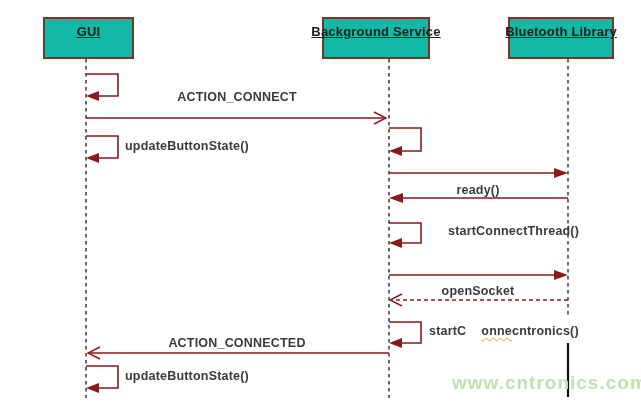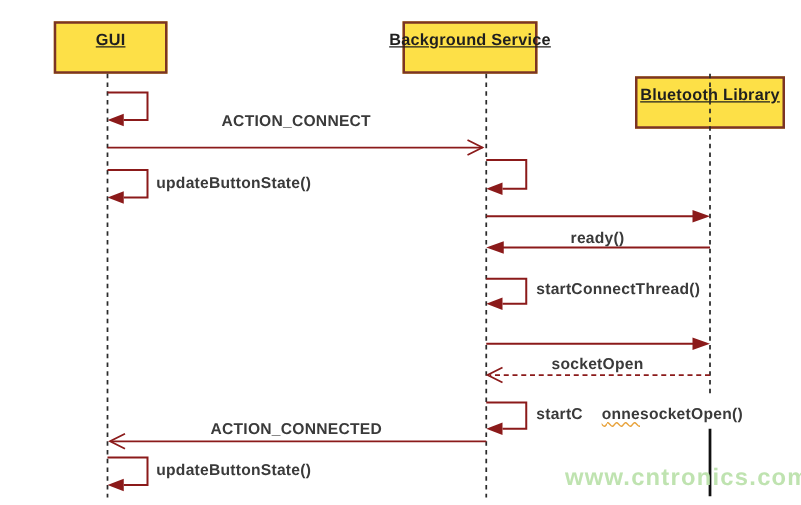--- a/index.html
+++ b/index.html
@@ -2,21 +2,21 @@
 <html><head>
 <meta charset="utf-8">
 <style>
   html,body{margin:0;padding:0;background:#fff;}
   .canvas{
     position:relative;width:641px;height:404px;background:#ffffff;
     font-family:"Liberation Sans","DejaVu Sans",sans-serif;overflow:hidden;
   }
   .actor{
     position:absolute;top:17px;height:42px;box-sizing:border-box;
-    background:#fde047;border:2px solid #7B3425;
+    background:#14b8a6;border:2px solid #7B3425;
     display:flex;justify-content:center;align-items:flex-start;padding-top:5px;
   }
   .actor .alabel{
     font-size:13px;font-weight:700;color:#1f1f1f;
     text-decoration:underline;letter-spacing:0.2px;white-space:nowrap;
   }
   .svg-layer{position:absolute;left:0;top:0;width:641px;height:404px;}
   .mlabel{
     position:absolute;font-size:12.5px;font-weight:700;color:#3a3a3a;
     white-space:nowrap;letter-spacing:0.2px;
@@ -32,21 +32,21 @@
 <body>
 
 <div class="canvas">
 
   <div class="actor" style="left:43px;width:91px;">
     <span class="alabel">GUI</span>
   </div>
   <div class="actor" style="left:322px;width:108px;">
     <span class="alabel">Background Service</span>
   </div>
-  <div class="actor" style="left:508px;width:120px;margin-top:44px;">
+  <div class="actor" style="left:508px;width:106px;">
     <span class="alabel">Bluetooth Library</span>
   </div>
 
   <svg class="svg-layer" viewBox="0 0 641 404">
 
     <line x1="86" y1="59" x2="86" y2="398" stroke="#2B2B2B" stroke-width="1.4" stroke-dasharray="3.5,3.5"></line>
     <line x1="389" y1="59" x2="389" y2="398" stroke="#2B2B2B" stroke-width="1.4" stroke-dasharray="3.5,3.5"></line>
     <line x1="568" y1="59" x2="568" y2="318" stroke="#2B2B2B" stroke-width="1.4" stroke-dasharray="3.5,3.5"></line>
 
     <line x1="568" y1="343" x2="568" y2="397" stroke="#111111" stroke-width="2.2"></line>
@@ -108,21 +108,21 @@
 
     <g stroke="#8B1A1A" stroke-width="1.6" fill="none">
       <path d="M86,366 H118 V388 H99"></path>
         <polygon points="99,383 99,393 86,388" fill="#8B1A1A" stroke="none"></polygon>
     </g>
   </svg>
 
   <div class="mlabel centered" style="left:237px;top:90px;">ACTION_CONNECT</div>
   <div class="mlabel" style="left:125px;top:139px;">updateButtonState()</div>
   <div class="mlabel centered" style="left:478px;top:183px;">ready()</div>
-  <div class="mlabel" style="left:429px;top:224px;">startConnectThread()</div>
-  <div class="mlabel centered" style="left:478px;top:284px;">socketOpen</div>
-  <div class="mlabel" style="left:429px;top:324px;"><span>startC</span><span class="squig">onne</span><span>socketOpen()</span></div>
+  <div class="mlabel" style="left:448px;top:224px;">startConnectThread()</div>
+  <div class="mlabel centered" style="left:478px;top:284px;">openSocket</div>
+  <div class="mlabel" style="left:429px;top:324px;"><span>startC</span><span class="squig">onne</span><span>cntronics()</span></div>
   <div class="mlabel centered" style="left:237px;top:336px;">ACTION_CONNECTED</div>
   <div class="mlabel" style="left:125px;top:369px;">updateButtonState()</div>
 
   <div class="watermark">www.cntronics.com</div>
 
 </div>
 
 </body></html>

